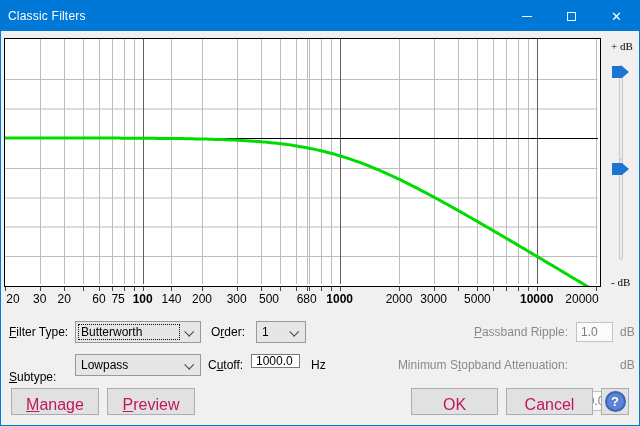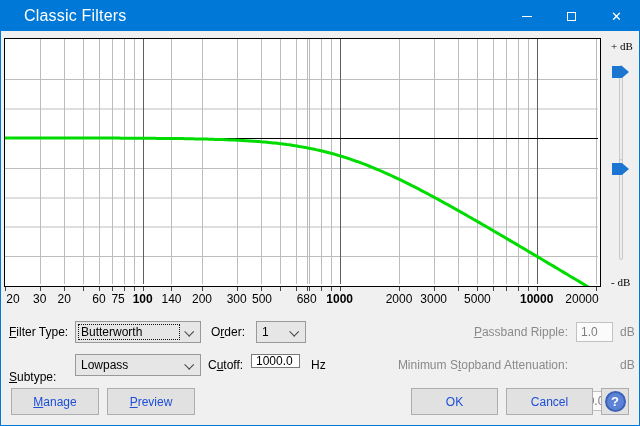--- a/index.html
+++ b/index.html
@@ -2,21 +2,21 @@
 <html><head>
 <meta charset="utf-8">
 <style>
   * { box-sizing: border-box; margin: 0; padding: 0; }
   html,body { width:640px; height:426px; }
   body { font-family:"Liberation Sans", sans-serif; }
   .window { position:relative; width:640px; height:426px; background:#f0f0f0;
             border:1px solid #0078d7; overflow:hidden; }
   .titlebar { position:absolute; left:0; top:0; width:100%; height:30px;
               background:#0078d7; color:#fff; display:flex; align-items:center; }
-  .title { font-size:16px; padding-left:23px; letter-spacing:.2px; }
+  .title { font-size:12px; padding-left:7px; letter-spacing:.2px; }
   .caption-buttons { position:absolute; right:0; top:0; height:30px; display:flex; }
   .capbtn { width:45px; height:30px; display:flex; align-items:center; justify-content:center;
             color:#fff; font-size:12px; }
   .min-glyph { width:10px; height:1px; background:#fff; display:block; }
   .max-glyph { width:9px; height:9px; border:1px solid #fff; display:block; }
   .close-glyph { font-size:13px; line-height:1; }
 
   .plot { position:absolute; left:3px; top:37px; width:597px; height:249px;
           background:#fff; border:1px solid #000; }
   .plot svg { display:block; }
@@ -46,21 +46,21 @@
                  transform:rotate(45deg) translateY(-1px); }
   .focus-rect { position:absolute; left:2px; top:2px; right:20px; bottom:2px;
                 border:1px dotted #111; pointer-events:none; }
   .textbox { position:absolute; font-size:12px; font-family:"Liberation Sans",sans-serif;
              padding-left:4px; }
   .textbox.enabled { background:#fff; border:1px solid #7a7a7a; color:#000; }
   .textbox.disabledbox { background:#fbfbfb; border:1px solid #c2c2c2; color:#7c7c7c; }
   .unit { position:absolute; font-size:12px; line-height:22px; }
 
   .btn { position:absolute; height:27px; background:#e1e1e1; border:1px solid #adadad;
-         font-size:12px; color:#1d4ed8; display:flex; align-items:center; justify-content:center;
+         font-size:16px; color:#be185d; display:flex; align-items:flex-end; justify-content:center;
          font-family:"Liberation Sans",sans-serif; }
   .help-btn { position:absolute; width:28px; height:27px; background:#e1e1e1;
               border:1px solid #adadad; display:flex; align-items:center; justify-content:center; }
   .help-circle { width:21px; height:21px; border-radius:50%; background:#5c83d6;
                  border:2px solid #3a62b5; color:#fff; font-weight:bold; font-size:13px;
                  display:flex; align-items:center; justify-content:center; }
 </style>
 </head>
 <body>
 
@@ -158,21 +158,21 @@
   <div class="xlabel-row">
       <div class="xlabel" style="left: 12px;">20</div>
       <div class="xlabel" style="left: 38.69px;">30</div>
       <div class="xlabel" style="left: 63.3029px;">20</div>
       <div class="xlabel" style="left: 97.9929px;">60</div>
       <div class="xlabel" style="left: 117.084px;">75</div>
       <div class="xlabel bold" style="left: 141.697px;">100</div>
       <div class="xlabel" style="left: 170.484px;">140</div>
       <div class="xlabel" style="left: 201px;">200</div>
       <div class="xlabel" style="left: 235.69px;">300</div>
-      <div class="xlabel" style="left: 261px; text-align: center;">500</div>
+      <div class="xlabel" style="left: 268px; text-align: center;">500</div>
       <div class="xlabel" style="left: 305.701px;">680</div>
       <div class="xlabel bold" style="left: 338.697px;">1000</div>
       <div class="xlabel" style="left: 398px;">2000</div>
       <div class="xlabel" style="left: 432.69px;">3000</div>
       <div class="xlabel" style="left: 476.394px;">5000</div>
       <div class="xlabel bold" style="left: 535.697px;">10000</div>
       <div class="xlabel" style="left: 581px;">20000</div>
     </div>
 
   <div class="side-panel">

